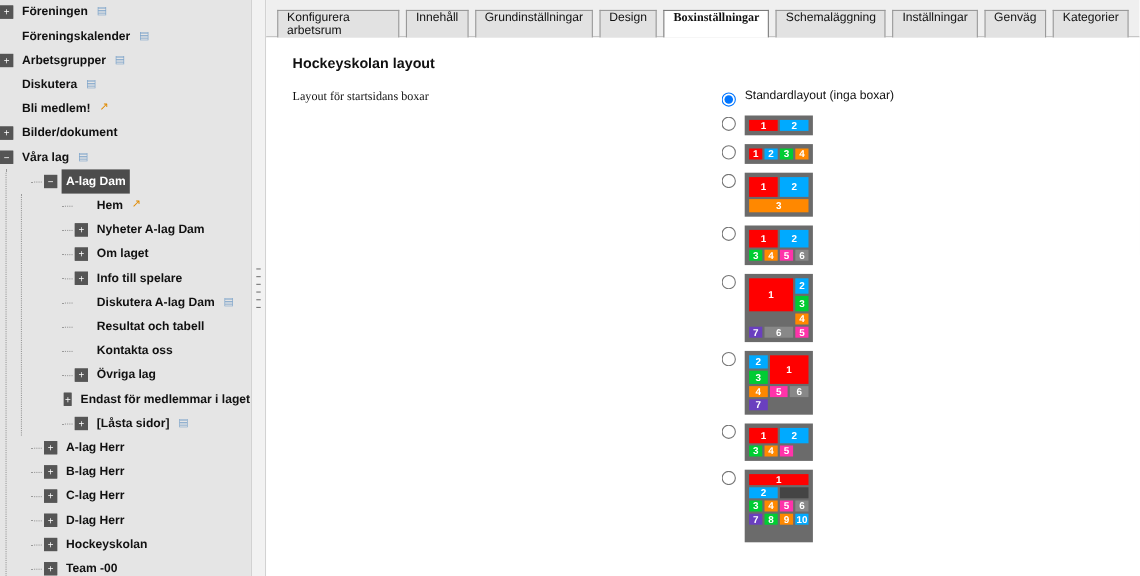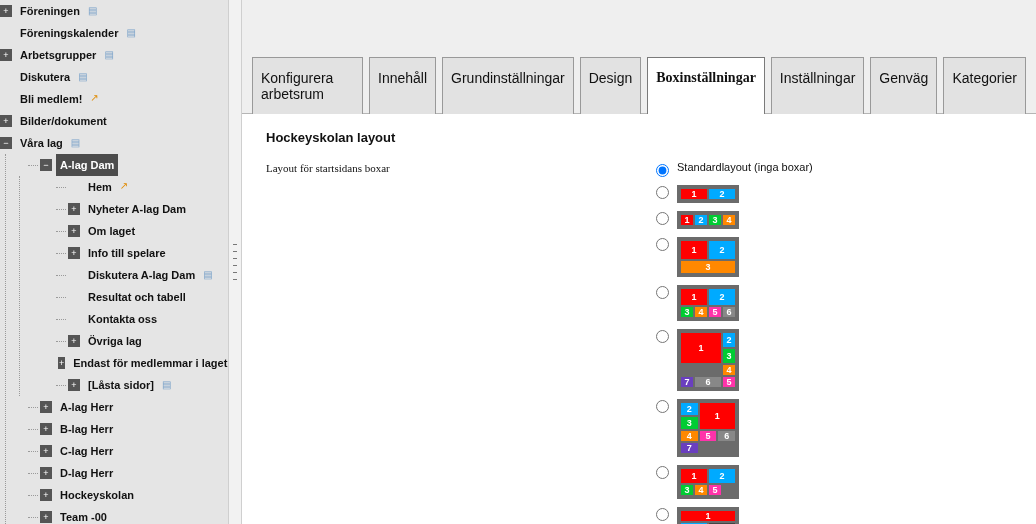--- a/index.html
+++ b/index.html
@@ -28,21 +28,21 @@
   .children .tree-row::before { content:""; display:inline-block; width:10px; border-top:1px dotted #9a9a9a; margin-right:2px; position:relative; }
 
   
   .splitter { width:14px; background:#f2f2f2; border-left:1px solid #cfcfcf; border-right:1px solid #cfcfcf; display:flex; align-items:center; justify-content:center; cursor:col-resize;}
   .splitter-grip { width:4px; height:36px; display:flex; flex-direction:column; justify-content:space-between; }
   .splitter-grip span { display:block; width:4px; height:1px; background:#777; }
 
   
   .main { flex:1; background:#fcfcfc; display:flex; flex-direction:column; }
   .tabs { display:flex; gap:6px; padding:8px 10px 0 10px; border-bottom:1px solid #b5b5b5; background:#efefef; }
-  .tab { border:1px solid #999; border-bottom:none; background:#e2e2e2; padding:12px 8px; font-size:14px; cursor:pointer; position:relative; top:1px;margin-top:48px; }
+  .tab { border:1px solid #999; border-bottom:none; background:#e2e2e2; padding:0 8px; font-size:11px; cursor:pointer; position:relative; top:1px; }
   .tab.active { background:#fff; font-weight:bold; border-color:#7a7a7a;font-family:Liberation Serif, serif; }
 
   .panel { flex:1; overflow:auto; padding:16px 24px; background:#fff; }
   .section-title { font-weight:bold; font-size:13px; margin-bottom:16px; }
   .form-row { display:flex; align-items:flex-start; }
   .form-label { width:390px; padding-top:1px;font-family:Liberation Serif, serif; }
   .options { flex:1; }
   .opt { display:flex; align-items:flex-start; margin-bottom:6px; }
   .opt input[type=radio] { margin:3px 8px 0 0; }
   .opt-body { }
@@ -261,20 +261,21 @@
     </div>
   </div>
 
   <main class="main">
     <div class="tabs" id="tabs">
         <div class="tab">Konfigurera arbetsrum</div>
         <div class="tab">Innehåll</div>
         <div class="tab">Grundinställningar</div>
         <div class="tab">Design</div>
         <div class="tab active">Boxinställningar</div>
+        <div class="tab">Schemaläggning</div>
         <div class="tab">Inställningar</div>
         <div class="tab">Genväg</div>
         <div class="tab">Kategorier</div>
       </div>
     <div class="panel">
       <div class="section-title">Hockeyskolan layout</div>
       <div class="form-row">
         <div class="form-label">Layout för startsidans boxar</div>
         <div class="options" id="opts">
             <div class="opt">

